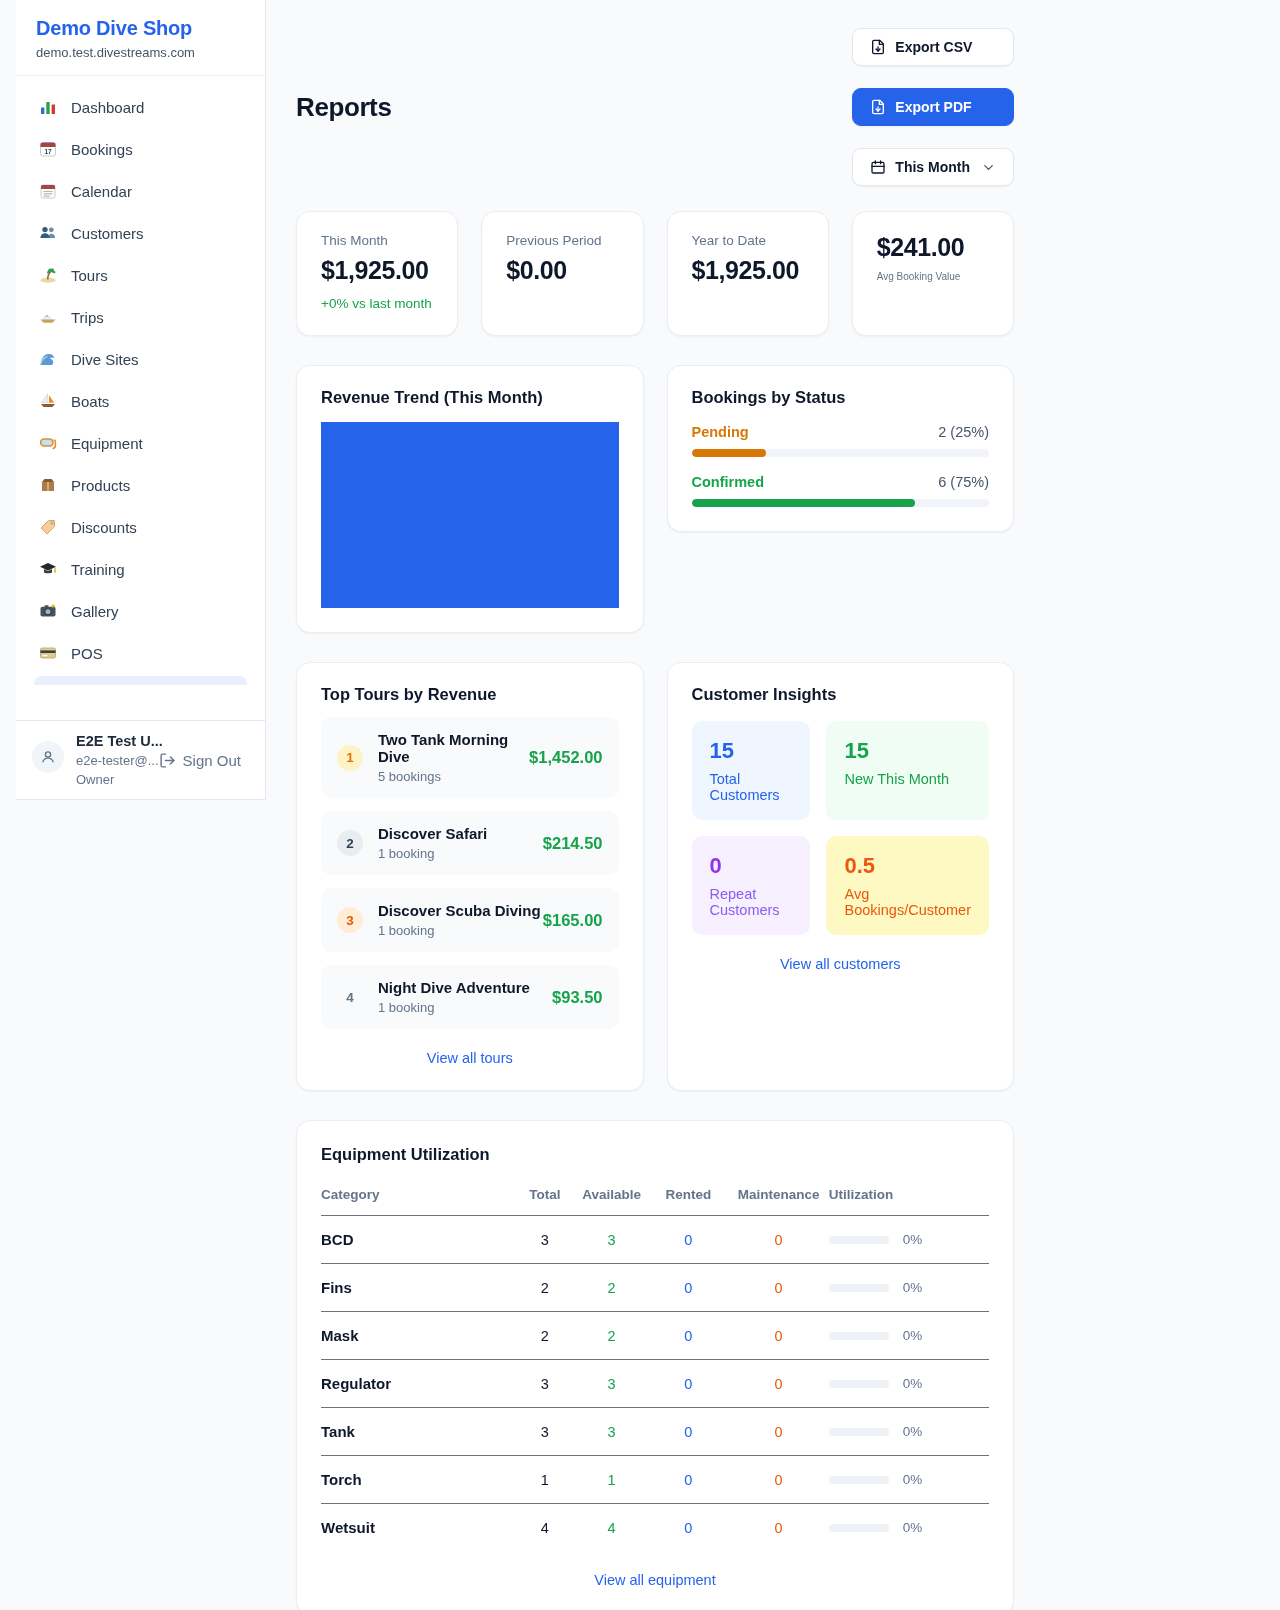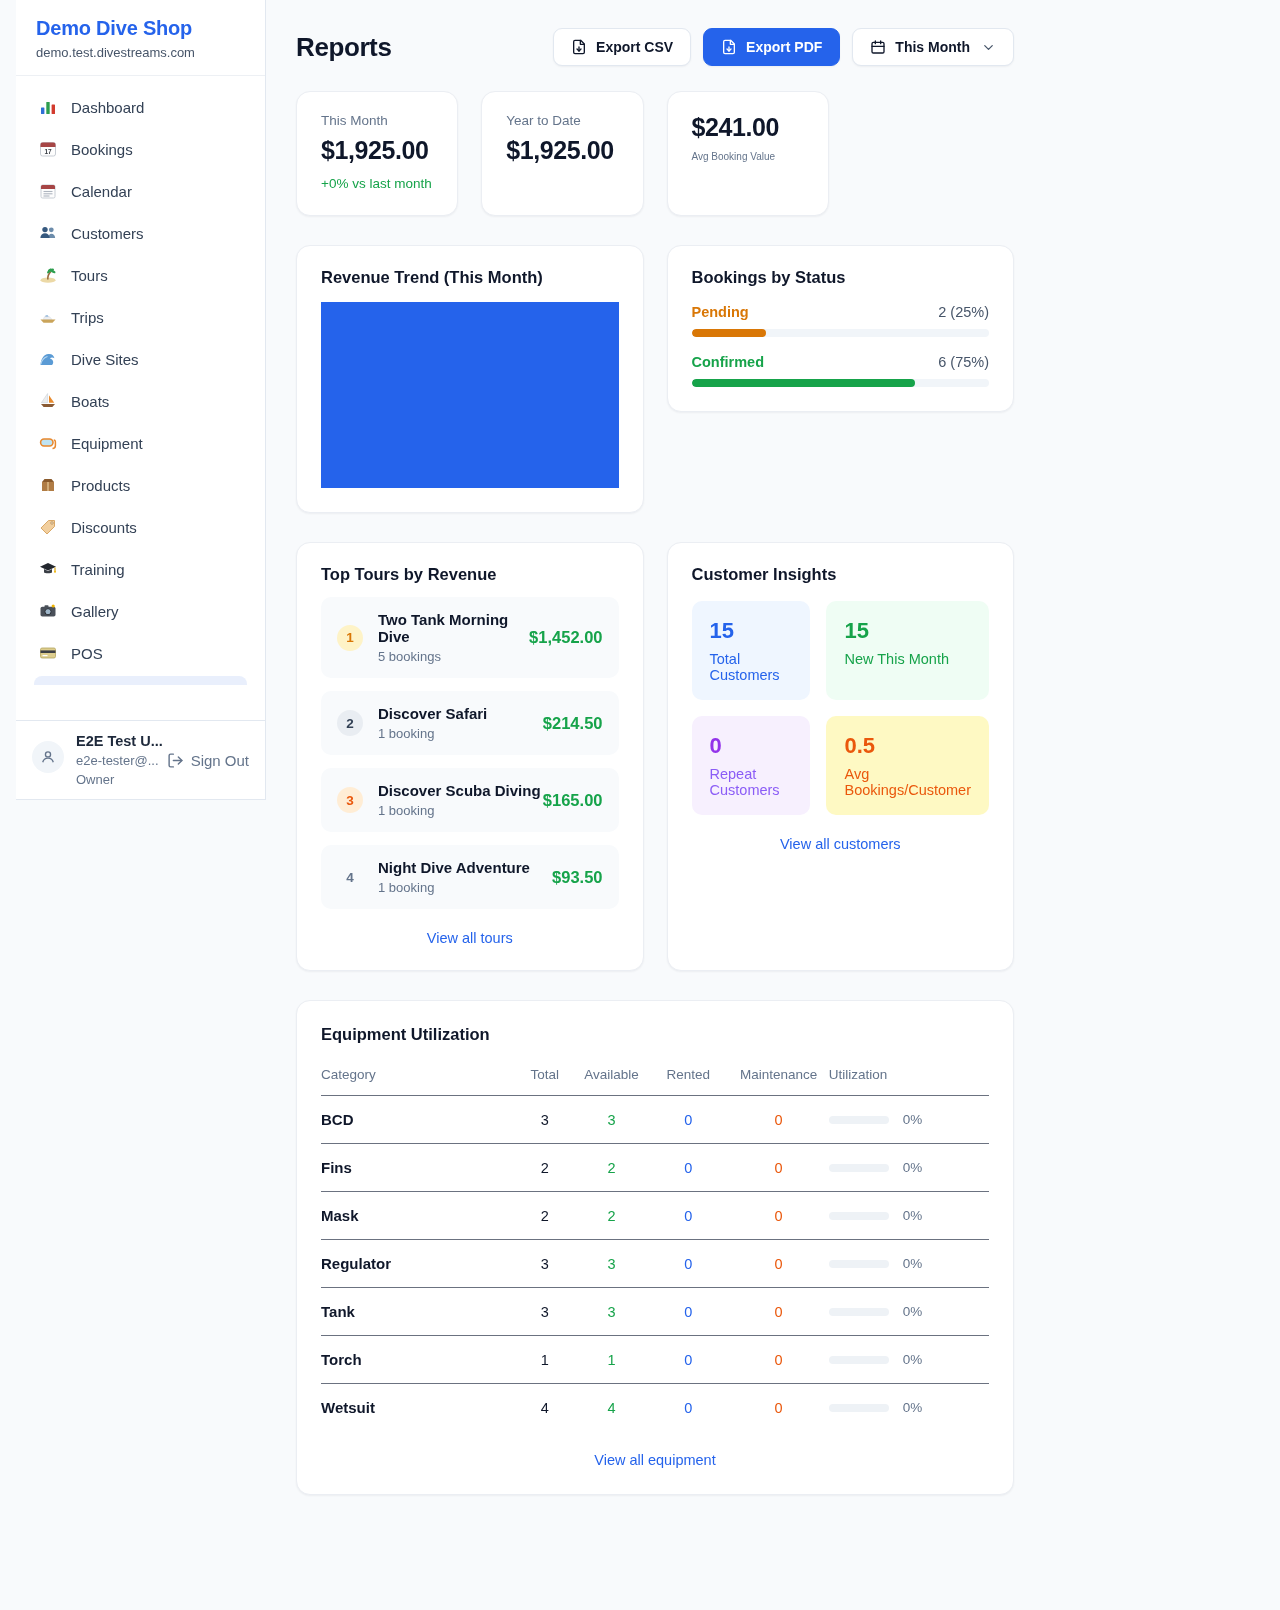--- a/index.html
+++ b/index.html
@@ -13,30 +13,30 @@
   .shop-name { color:#2563eb; font-size:20px; font-weight:800; letter-spacing:-.2px; }
   .shop-domain { color:#475569; font-size:13px; margin-top:5px; }
   .nav { padding:10px 12px 0; flex:1; overflow:hidden; }
   .nav-item { display:flex; align-items:center; gap:13px; padding:11px 10px; border-radius:8px; font-size:15px; color:#334155; cursor:pointer; }
   .nav-item .ic { width:20px; height:20px; display:flex; align-items:center; justify-content:center; }
   .active-sliver { height:9px; margin:2px 6px 0; background:#e9effc; border-radius:8px 8px 0 0; }
   .sidebar-footer { border-top:1px solid #e2e8f0; padding:12px 16px 12px; display:flex; gap:12px; }
   .avatar { width:32px; height:32px; min-width:32px; border-radius:50%; background:#f1f5f9; display:flex; align-items:center; justify-content:center; margin-top:8px; }
   .user-meta { flex:1; }
   .user-name { font-size:14.5px; font-weight:700; color:#1e293b; margin-bottom:3px; }
-  .user-row { display:flex; align-items:center; justify-content:space-between; }
+  .user-row { display:flex; align-items:center; }
   .user-email { font-size:13px; color:#64748b; }
   .signout { display:inline-flex; align-items:center; gap:7px; color:#64748b; font-size:15px; cursor:pointer; white-space:nowrap; }
   .user-role { font-size:13px; color:#64748b; margin-top:3px; }
 
   
   .main { flex:1; padding:28px 63px 0 30px; }
   .header-row { display:flex; justify-content:space-between; align-items:center; margin-bottom:25px; }
   .page-title { font-size:26px; font-weight:800; letter-spacing:-.4px; }
-  .header-actions { display:flex; gap:12px; }
+  .header-actions { display:flex; gap:22px;flex-direction:column; }
   .btn { height:38px; display:inline-flex; align-items:center; gap:9px; padding:0 17px; border-radius:9px; background:#fff; border:1px solid #e2e8f0; font-weight:700; font-size:14px; color:#0f172a; box-shadow:0 1px 2px rgba(16,24,40,.05); cursor:pointer; }
   .btn.primary { background:#2563eb; border-color:#2563eb; color:#fff; }
   .btn .chev { display:flex; margin-left:2px; }
 
   .card { background:#fff; border:1px solid #ebeef3; border-radius:14px; box-shadow:0 1px 2px rgba(16,24,40,.05); }
   .card-title { font-size:16.5px; font-weight:700; color:#0f172a; }
 
   .stats-grid { display:grid; grid-template-columns:repeat(4,1fr); gap:23px; margin-bottom:29px; }
   .stat-card { padding:21px 24px; min-height:125px; }
   .stat-label { font-size:13.5px; color:#64748b; }
@@ -65,21 +65,21 @@
   .tour-price { margin-left:auto; font-size:16.5px; font-weight:700; color:#16a34a; }
   .view-all { display:block; text-align:center; color:#2563eb; font-size:14.5px; margin-top:21px; text-decoration:none; cursor:pointer; }
 
   .tiles { display:grid; grid-template-columns:1fr 1fr; gap:16px; margin-top:17px; }
   .tile { border-radius:10px; padding:17px 18px; }
   .tile-num { font-size:22px; font-weight:800; }
   .tile-label { font-size:14.5px; margin-top:7px; }
 
   .equip-card { padding:24px 24px 26px; margin-bottom:40px; }
   table { width:100%; border-collapse:collapse; margin-top:12px; }
-  th { font-size:13.5px; color:#64748b; font-weight:400; text-align:center; padding:11px 0 13px; border-bottom:1px solid #6b7280; }
+  th { font-size:13.5px; color:#64748b; font-weight:700; text-align:center; padding:11px 0 13px; border-bottom:1px solid #6b7280; }
   th.left { text-align:left; }
   td { padding:15px 0; border-bottom:1px solid #6b7280; font-size:14.5px; text-align:center; }
   tr:last-child td { border-bottom:none; }
   td.cat { text-align:left; font-weight:700; font-size:15px; }
   td.avail { color:#16a34a; }
   td.rent { color:#2563eb; }
   td.maint { color:#ea580c; }
   td.util { text-align:left; }
   .util-wrap { display:flex; align-items:center; gap:14px; }
   .util-bar { width:60px; height:8px; background:#eef2f6; border-radius:99px; }
@@ -308,20 +308,24 @@
             </span>
         </button>
       </div>
     </div>
 
     <div class="stats-grid" id="stats">
         <div class="card stat-card">
           <div class="stat-label">This Month</div>
           <div class="stat-value">$1,925.00</div>
           <div class="stat-delta">+0% vs last month</div>
+        </div>
+        <div class="card stat-card">
+          <div class="stat-label">Previous Period</div>
+          <div class="stat-value">$0.00</div>
         </div>
         <div class="card stat-card">
           <div class="stat-label">Year to Date</div>
           <div class="stat-value">$1,925.00</div>
         </div>
         <div class="card stat-card value-first">
           <div class="stat-value">$241.00</div>
           <div class="stat-label">Avg Booking Value</div>
         </div>
       </div>

